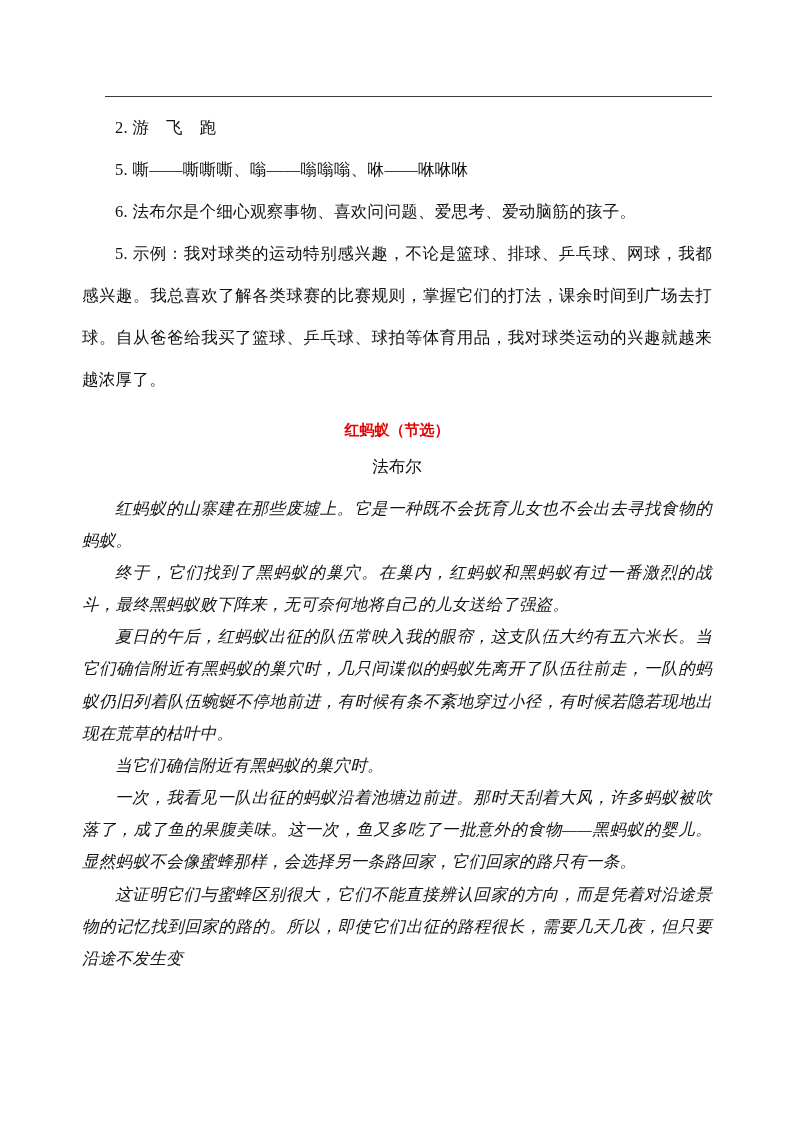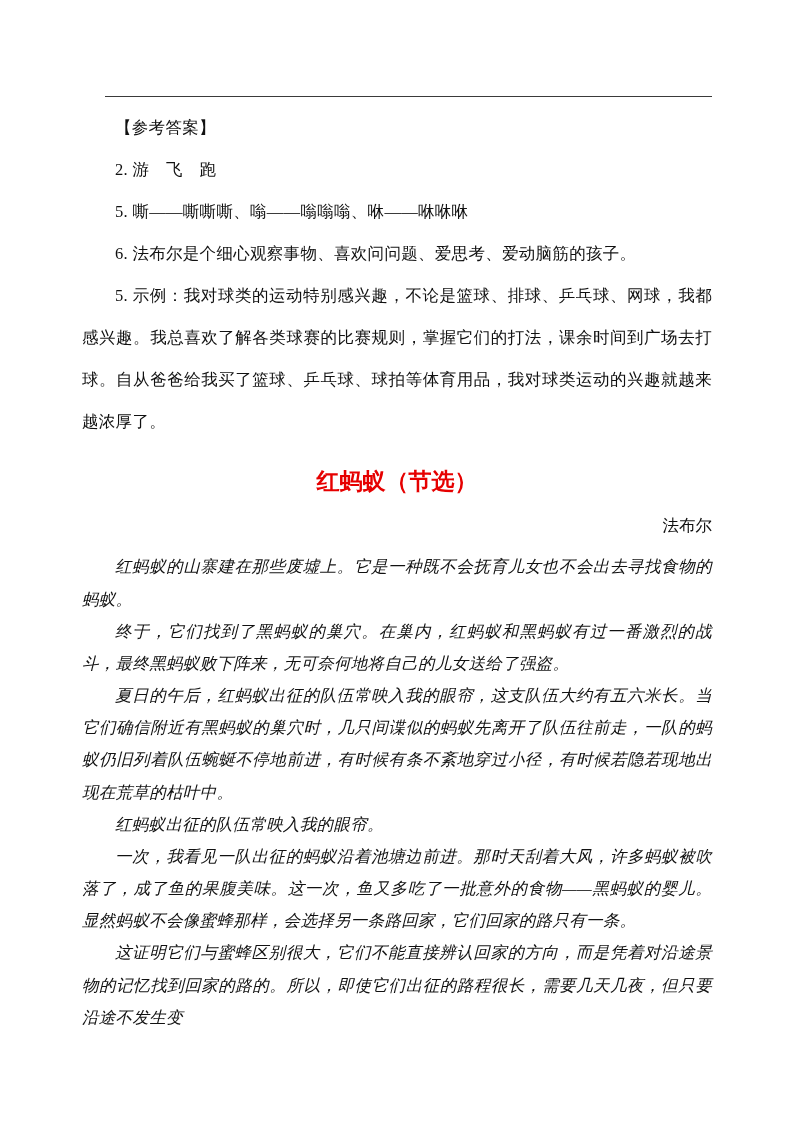--- a/index.html
+++ b/index.html
@@ -35,60 +35,59 @@
     letter-spacing: 0.3px;
   }
   .ans-header {
     font-weight: normal;
   }
   .article {
     margin-top: 12px;
   }
   .article-title {
     margin: 14px 0 0 0;
-    font-size: 23px;
+    font-size: 15px;
     font-weight: bold;
     text-align: center;
     line-height: 2.1;
     color: #e60000; 
   }
   .article-author {
     margin: 0 0 6px 0;
-    text-align: right;
+    text-align: center;
     line-height: 2.4;
     text-indent: 0;
   }
   .article p.para {
     margin: 0;
     line-height: 1.95;
     text-indent: 2em;
     text-align: justify;
     letter-spacing: 0.3px;
     font-style: italic;
   }
 </style>
 </head>
 <body>
 
 <div class="page">
 
   <hr class="divider">
 
   <section class="answers">
-    <p class="ans-header">【参考答案】</p>
     <p class="ans">2. 游　飞　跑</p>
     <p class="ans">5. 嘶——嘶嘶嘶、嗡——嗡嗡嗡、咻——咻咻咻</p>
     <p class="ans">6. 法布尔是个细心观察事物、喜欢问问题、爱思考、爱动脑筋的孩子。</p>
     <p class="ans">5. 示例：我对球类的运动特别感兴趣，不论是篮球、排球、乒乓球、网球，我都感兴趣。我总喜欢了解各类球赛的比赛规则，掌握它们的打法，课余时间到广场去打球。自从爸爸给我买了篮球、乒乓球、球拍等体育用品，我对球类运动的兴趣就越来越浓厚了。</p>
   </section>
 
   <section class="article">
     <h1 class="article-title" style="color: rgb(230, 0, 0);">红蚂蚁（节选）</h1>
     <p class="article-author">法布尔</p>
     <p class="para">红蚂蚁的山寨建在那些废墟上。它是一种既不会抚育儿女也不会出去寻找食物的蚂蚁。</p>
     <p class="para">终于，它们找到了黑蚂蚁的巢穴。在巢内，红蚂蚁和黑蚂蚁有过一番激烈的战斗，最终黑蚂蚁败下阵来，无可奈何地将自己的儿女送给了强盗。</p>
     <p class="para">夏日的午后，红蚂蚁出征的队伍常映入我的眼帘，这支队伍大约有五六米长。当它们确信附近有黑蚂蚁的巢穴时，几只间谍似的蚂蚁先离开了队伍往前走，一队的蚂蚁仍旧列着队伍蜿蜒不停地前进，有时候有条不紊地穿过小径，有时候若隐若现地出现在荒草的枯叶中。</p>
-    <p class="para">红蚂蚁出征的队伍常映入我的眼帘。</p>
+    <p class="para">当它们确信附近有黑蚂蚁的巢穴时。</p>
     <p class="para">一次，我看见一队出征的蚂蚁沿着池塘边前进。那时天刮着大风，许多蚂蚁被吹落了，成了鱼的果腹美味。这一次，鱼又多吃了一批意外的食物——黑蚂蚁的婴儿。显然蚂蚁不会像蜜蜂那样，会选择另一条路回家，它们回家的路只有一条。</p>
     <p class="para">这证明它们与蜜蜂区别很大，它们不能直接辨认回家的方向，而是凭着对沿途景物的记忆找到回家的路的。所以，即使它们出征的路程很长，需要几天几夜，但只要沿途不发生变</p>
   </section>
 
 </div>
 
 </body></html>

